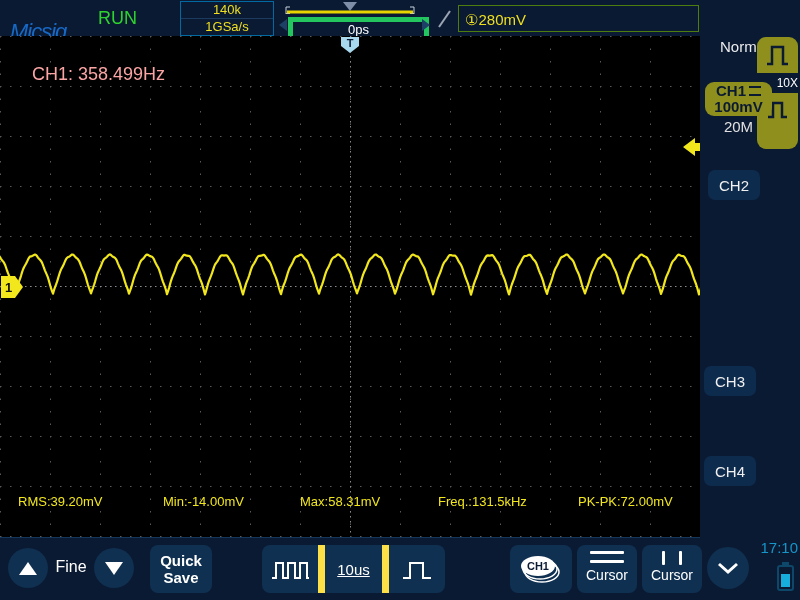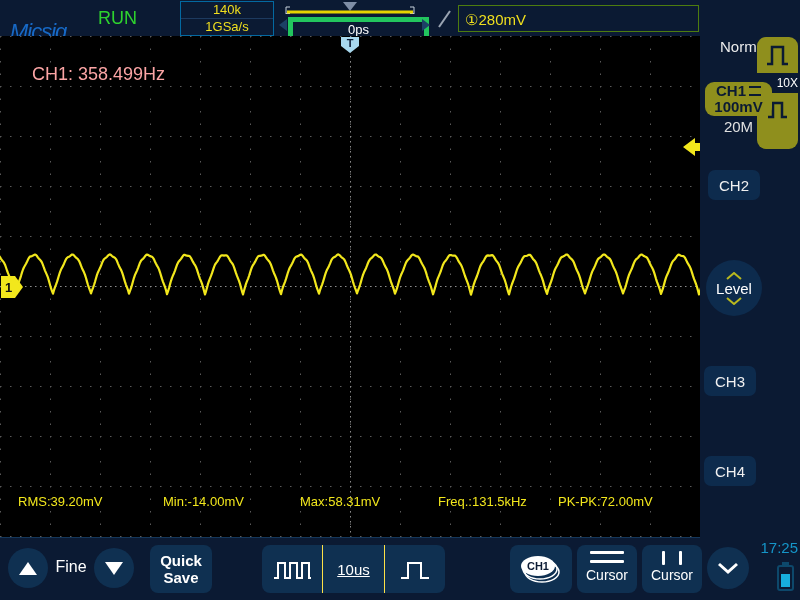--- a/index.html
+++ b/index.html
@@ -60,21 +60,21 @@
           border-bottom:13px solid #fff;}
   .tri-down{width:0;height:0;border-left:9px solid transparent;border-right:9px solid transparent;
           border-top:13px solid #fff;}
   .fine{position:absolute;left:50px;top:20px;width:42px;text-align:center;font-size:16px;color:#fff;}
   .qsave{position:absolute;left:150px;top:7px;width:62px;height:48px;border-radius:8px;
          background:#0f3051;color:#fff;font-size:15px;font-weight:700;display:flex;
          flex-direction:column;align-items:center;justify-content:center;line-height:17px;}
   .tgroup{position:absolute;left:262px;top:7px;width:183px;height:48px;border-radius:8px;
           background:#0f3051;display:flex;}
   .tcell{flex:1;display:flex;align-items:center;justify-content:center;color:#fff;font-size:15px;}
-  .tcell + .tcell{border-left:1px solid #fde047;text-decoration:underline;}
+  .tcell + .tcell{border-left:7px solid #fde047;text-decoration:underline;}
   .chselect{position:absolute;left:510px;top:7px;width:62px;height:48px;border-radius:8px;
             background:#0f3051;display:flex;align-items:center;justify-content:center;}
   .cursorbtn{position:absolute;top:7px;width:60px;height:48px;border-radius:8px;background:#0f3051;
              display:flex;flex-direction:column;align-items:center;justify-content:flex-start;
              color:#fff;font-size:14px;padding-top:6px;box-sizing:border-box;}
   .c1{left:577px;} .c2{left:642px;}
   .curicon-h{width:34px;height:12px;display:flex;flex-direction:column;justify-content:space-between;margin-bottom:4px;}
   .curicon-h i{display:block;height:3px;background:#fff;border-radius:1px;}
   .curicon-v{width:34px;height:14px;display:flex;justify-content:space-around;margin-bottom:2px;}
   .curicon-v i{display:block;width:3px;height:14px;background:#fff;border-radius:1px;}
@@ -154,49 +154,40 @@
           <polygon points="1,240 15,240 23,251 15,262 1,262" fill="#f2e71c"></polygon>
           <text x="5" y="256" font-size="13" font-weight="bold" fill="#111" font-family="Liberation Sans, sans-serif">1</text>
         </g>
         <polygon points="683,111 695,102 695,107 700,107 700,115 695,115 695,120" fill="#f2e71c"></polygon>
       </svg>
     <span class="chfreq">CH1: 358.499Hz</span>
     <span class="meas" style="left:18px">RMS:39.20mV</span>
     <span class="meas" style="left:163px">Min:-14.00mV</span>
     <span class="meas" style="left:300px">Max:58.31mV</span>
     <span class="meas" style="left:438px">Freq.:131.5kHz</span>
-    <span class="meas" style="left:558px">PK-PK:72.00mV</span>
+    <span class="meas" style="left:578px">PK-PK:72.00mV</span>
   </div>
 
   <div class="sidebar">
     <span class="normal">Normal</span>
     <div class="probe">
       <svg width="26" height="26">
         <path d="M2,22 h5 v-17 h11 v17 h5" stroke="#0b1a33" stroke-width="2.5" fill="none"></path>
       </svg>
       <div class="tenx">10X</div>
       <svg width="24" height="22">
         <path d="M2,19 h5 v-14 h9 v14 h5" stroke="#0b1a33" stroke-width="2.5" fill="none"></path>
       </svg>
     </div>
     <div class="ch1box">
       <div><span>CH1</span><span class="coupicon"></span></div>
       <div>100mV</div>
     </div>
     <div class="bw">20M</div>
     <div class="chbtn ch2">CH2</div>
-    <div class="levelbtn">
-      <svg width="20" height="8">
-        <polyline points="3,7 10,1 17,7" stroke="#b9b91f" stroke-width="2" fill="none"></polyline>
-      </svg>
-      <span>Level</span>
-      <svg width="20" height="8">
-        <polyline points="3,1 10,7 17,1" stroke="#b9b91f" stroke-width="2" fill="none"></polyline>
-      </svg>
-    </div>
     <div class="chbtn ch3">CH3</div>
     <div class="chbtn ch4">CH4</div>
   </div>
 
   <div class="toolbar">
     <div class="circlebtn up">
         <span class="tri-up"></span>
       </div>
     <span class="fine">Fine</span>
     <div class="circlebtn down">
@@ -239,19 +230,19 @@
           <i></i>
           <i></i>
         </span>
       <span>Cursor</span>
     </div>
     <div class="more">
       <svg width="24" height="13">
         <polyline points="3,2 12,10 21,2" stroke="#fff" stroke-width="3" fill="none"></polyline>
       </svg>
     </div>
-    <span class="clock">17:25</span>
+    <span class="clock">17:10</span>
     <div class="bat">
         <span class="batfill"></span>
       </div>
   </div>
 
 </div>
 
 </body></html>

